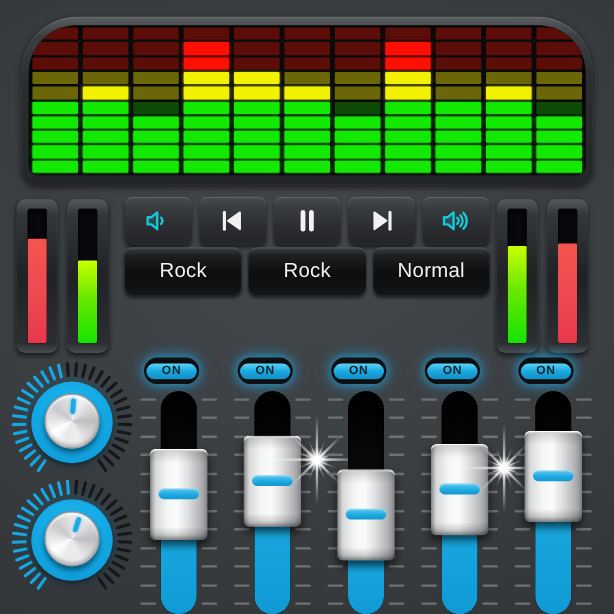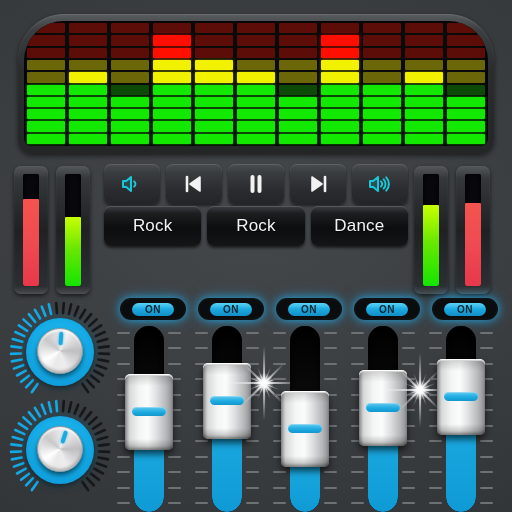--- a/index.html
+++ b/index.html
@@ -130,21 +130,21 @@
   .knob-ptr{
     position:absolute; width:4px; height:13px; border-radius:2px;
     background:#1ba9e0; box-shadow:0 0 3px rgba(27,169,224,.8);
   }
 
   
   #eq-area{ position:absolute; left:118px; top:298px; width:392px; height:214px; }
   .eq-chan{ position:absolute; top:0; width:62px; height:100%; }
 
   .on-badge{
-    position:absolute; left:2px; top:0; width:66px; height:22px;
+    position:absolute; left:2px; top:0; width:46px; height:22px;
     border-radius:11px;
     background:#0b0c0d;
     border:2px solid #0e1012;
     box-shadow:0 0 9px rgba(30,170,235,.85), 0 0 16px rgba(30,170,235,.35);
     display:flex; align-items:center; justify-content:center;
     cursor:pointer;
   }
   .on-badge-inner{
     width:42px; height:13px; border-radius:7px;
     background:linear-gradient(180deg,#5cd3f6 0%, #1ba9e0 48%, #128ec5 100%);
@@ -420,21 +420,21 @@
     </div>
 
   <div id="presets">
       <div class="preset">
         <span>Rock</span>
       </div>
       <div class="preset">
         <span>Rock</span>
       </div>
       <div class="preset">
-        <span>Dance</span>
+        <span>Normal</span>
       </div>
     </div>
 
   <div class="knob-wrap" id="knob-bass">
     <svg class="knob-ticks" viewBox="0 0 104 104">
         <line x1="29.6" y1="83.9" x2="23.9" y2="92.1" stroke="#13a9e6" stroke-width="2.6" stroke-linecap="round"></line>
         <line x1="25.0" y1="80.2" x2="18.1" y2="87.4" stroke="#13a9e6" stroke-width="2.6" stroke-linecap="round"></line>
         <line x1="21.0" y1="75.7" x2="13.1" y2="81.8" stroke="#13a9e6" stroke-width="2.6" stroke-linecap="round"></line>
         <line x1="17.8" y1="70.7" x2="9.0" y2="75.5" stroke="#13a9e6" stroke-width="2.6" stroke-linecap="round"></line>
         <line x1="15.3" y1="65.2" x2="5.9" y2="68.6" stroke="#13a9e6" stroke-width="2.6" stroke-linecap="round"></line>

